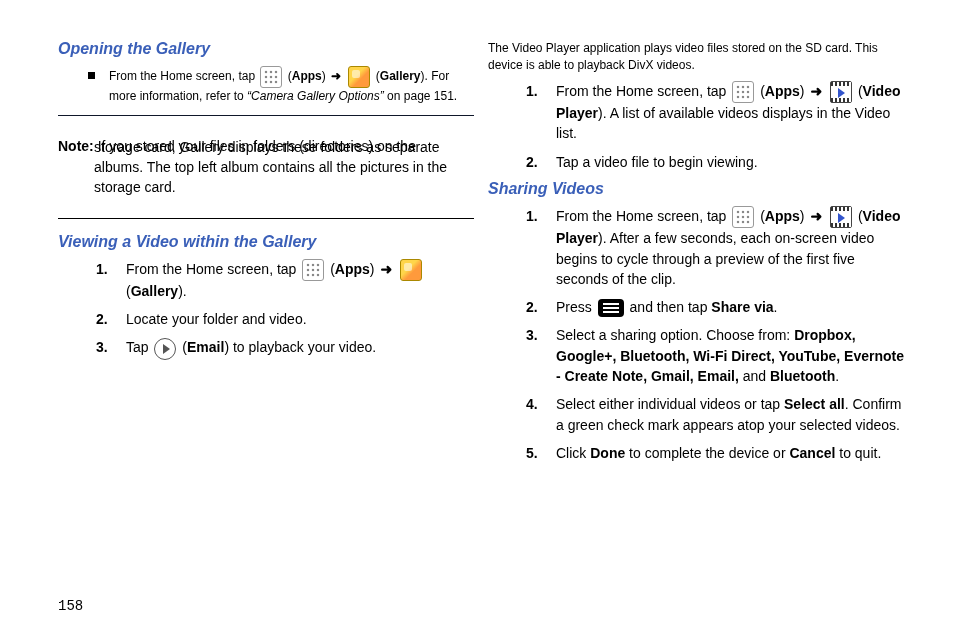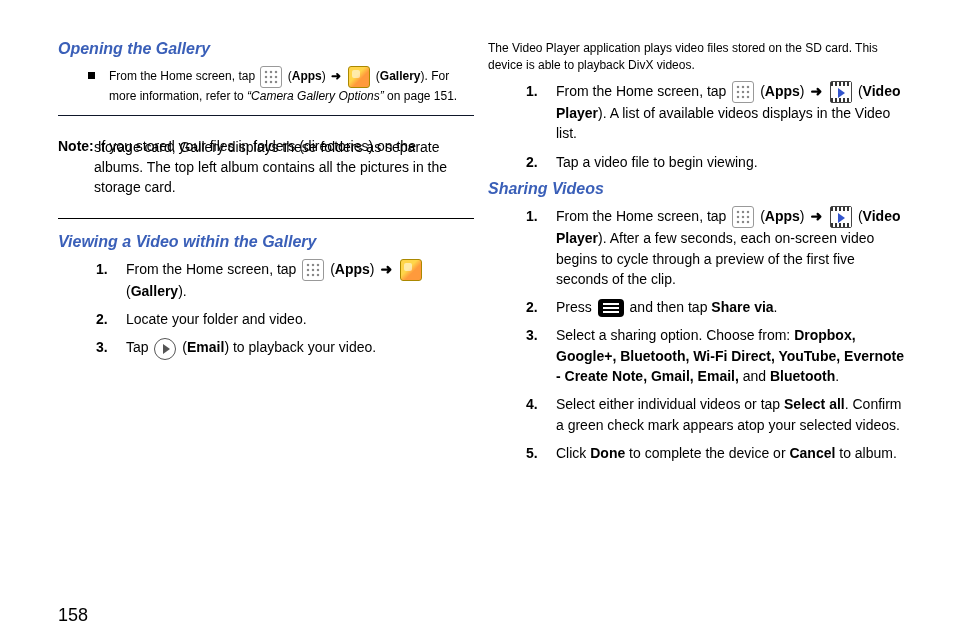--- a/index.html
+++ b/index.html
@@ -121,22 +121,23 @@
   .icon-menu {
     width:26px; height:18px; border-radius:4px;
     background:#000; display:inline-block; vertical-align:middle;
     position:relative; margin:0 2px;
   }
   .icon-menu::before {
     content:""; position:absolute; left:5px; right:5px; top:4px; height:2px; background:#fff;
     box-shadow: 0 4px 0 #fff, 0 8px 0 #fff;
   }
   .page-num {
-    position:absolute; left:58px; bottom:10px;
-    font-size:18px;
+    position:absolute; left:58px; bottom:22px;
+    font-size:14px;
+    font-family:Liberation Mono, monospace;
   }
 </style>
 </head>
 <body>
 
 <div class="page">
 
   <div class="col">
     <div class="h-blue-italic">Opening the Gallery</div>
 
@@ -237,20 +238,20 @@
       </div>
       <div class="numitem">
         <span class="num">4.</span>
         <span class="txt">
           <span>Select either individual videos or tap </span><b>Select all</b><span>. Confirm a green check mark appears atop your selected videos.</span>
         </span>
       </div>
       <div class="numitem">
         <span class="num">5.</span>
         <span class="txt">
-          <span>Click </span><b>Done</b><span> to complete the device or </span><b>Cancel</b><span> to album.</span>
+          <span>Click </span><b>Done</b><span> to complete the device or </span><b>Cancel</b><span> to quit.</span>
         </span>
       </div>
     </div>
   </div>
 </div>
 
 <div class="page-num">158</div>
 
 </body></html>

